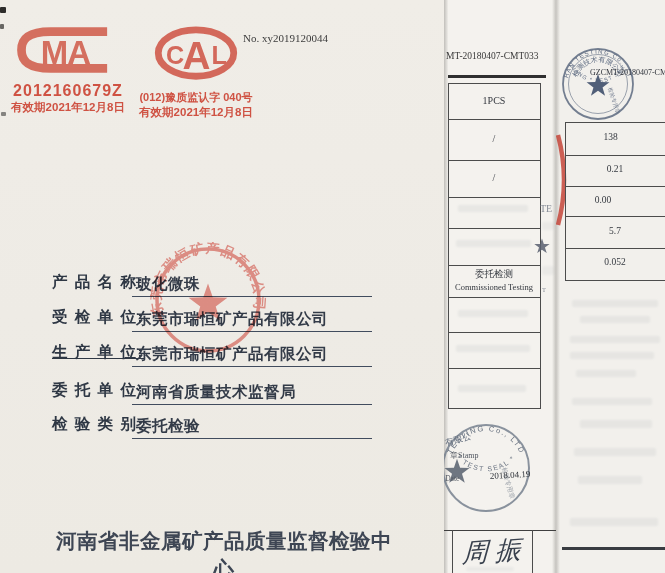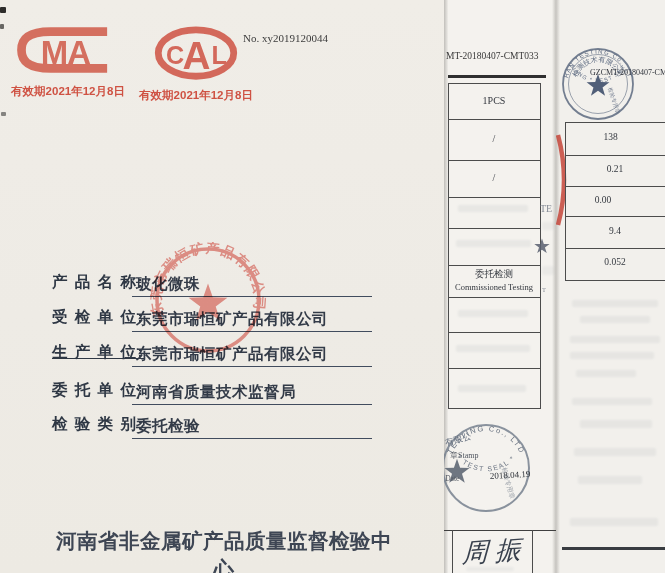--- a/index.html
+++ b/index.html
@@ -43,30 +43,32 @@
 
   <div class="smudge" style="left:0;top:7px;width:6px;height:6px;"></div>
   <div class="smudge" style="left:0;top:24px;width:4px;height:5px;opacity:.7;"></div>
   <div class="smudge" style="left:1px;top:112px;width:5px;height:4px;opacity:.55;"></div>
 
   <div class="abs" style="left:6px;top:20px;width:124px;">
     <svg width="112" height="60" viewBox="0 0 112 62" style="opacity:.85;margin-left:4px;">
       <path d="M 94,12 H 40 C 14,12 10,22 10,31 C 10,40 14,50 40,50 H 94" fill="none" stroke="#d05a48" stroke-width="9" stroke-linecap="square"></path>
       <text x="30" y="45" font-family="Liberation Sans,sans-serif" font-weight="900" font-size="34" fill="#d05a48" letter-spacing="-1">MA</text>
     </svg>
+    <div class="red" style="font-family:'Liberation Sans',sans-serif;font-weight:bold;font-size:16px;letter-spacing:1px;text-align:center;margin-top:-2px;">2012160679Z</div>
     <div class="red" style="font-family:'Liberation Sans',sans-serif;font-weight:bold;font-size:11.5px;text-align:center;">有效期2021年12月8日</div>
   </div>
 
   <div class="abs" style="left:126px;top:24px;width:140px;">
     <svg width="96" height="60" viewBox="0 0 96 62" style="opacity:.85;margin-left:22px;">
       <ellipse cx="48" cy="30" rx="39" ry="24" fill="none" stroke="#cf5243" stroke-width="7"></ellipse>
       <text x="17" y="41" font-family="Liberation Sans,sans-serif" font-weight="900" font-size="26" fill="#cf5243">C</text>
       <text x="34" y="46" font-family="Liberation Sans,sans-serif" font-weight="900" font-size="40" fill="#cf5243">A</text>
       <text x="64" y="41" font-family="Liberation Sans,sans-serif" font-weight="900" font-size="26" fill="#cf5243">L</text>
     </svg>
+    <div class="red" style="font-family:'Liberation Sans',sans-serif;font-weight:bold;font-size:11px;text-align:center;margin-top:2px;">(012)豫质监认字 040号</div>
     <div class="red" style="font-family:'Liberation Sans',sans-serif;font-weight:bold;font-size:11.5px;text-align:center;">有效期2021年12月8日</div>
   </div>
 
   <div class="abs" style="left:243px;top:32px;font-size:11px;color:#3c3c3c;">No. xy2019120044</div>
 
 
   <div>
     <span class="fieldlabel" style="top:272px;">产 品 名 称:</span>
     <span class="fieldvalue" style="top:274px;">玻化微珠</span>
     <span class="underline" style="top:296px;"></span>
@@ -197,21 +199,21 @@
   <div class="hline" style="left:9px;top:122px;width:100px;"></div>
   <div class="hline" style="left:9px;top:155px;width:100px;"></div>
   <div class="hline" style="left:9px;top:186px;width:100px;"></div>
   <div class="hline" style="left:9px;top:216px;width:100px;"></div>
   <div class="hline" style="left:9px;top:248px;width:100px;"></div>
   <div class="hline" style="left:9px;top:280px;width:100px;"></div>
 
   <div class="cell" style="left:9px;top:132px;width:91px;font-size:9.5px;">138</div>
   <div class="cell" style="left:9px;top:164px;width:100px;font-size:9.5px;">0.21</div>
   <div class="cell" style="left:9px;top:195px;width:76px;font-size:9.5px;text-align:center;">0.00</div>
-  <div class="cell" style="left:9px;top:226px;width:100px;font-size:9.5px;">9.4</div>
+  <div class="cell" style="left:9px;top:226px;width:100px;font-size:9.5px;">5.7</div>
   <div class="cell" style="left:9px;top:257px;width:100px;font-size:9.5px;">0.052</div>
 
   <div class="ghost" style="left:16px;top:300px;width:86px;height:7px;"></div>
   <div class="ghost" style="left:24px;top:316px;width:70px;height:7px;"></div>
   <div class="ghost" style="left:14px;top:336px;width:90px;height:7px;"></div>
   <div class="ghost" style="left:14px;top:352px;width:84px;height:7px;"></div>
   <div class="ghost" style="left:20px;top:370px;width:60px;height:7px;"></div>
   <div class="ghost" style="left:16px;top:398px;width:80px;height:7px;"></div>
   <div class="ghost" style="left:24px;top:420px;width:72px;height:8px;"></div>
   <div class="ghost" style="left:18px;top:448px;width:82px;height:8px;"></div>

